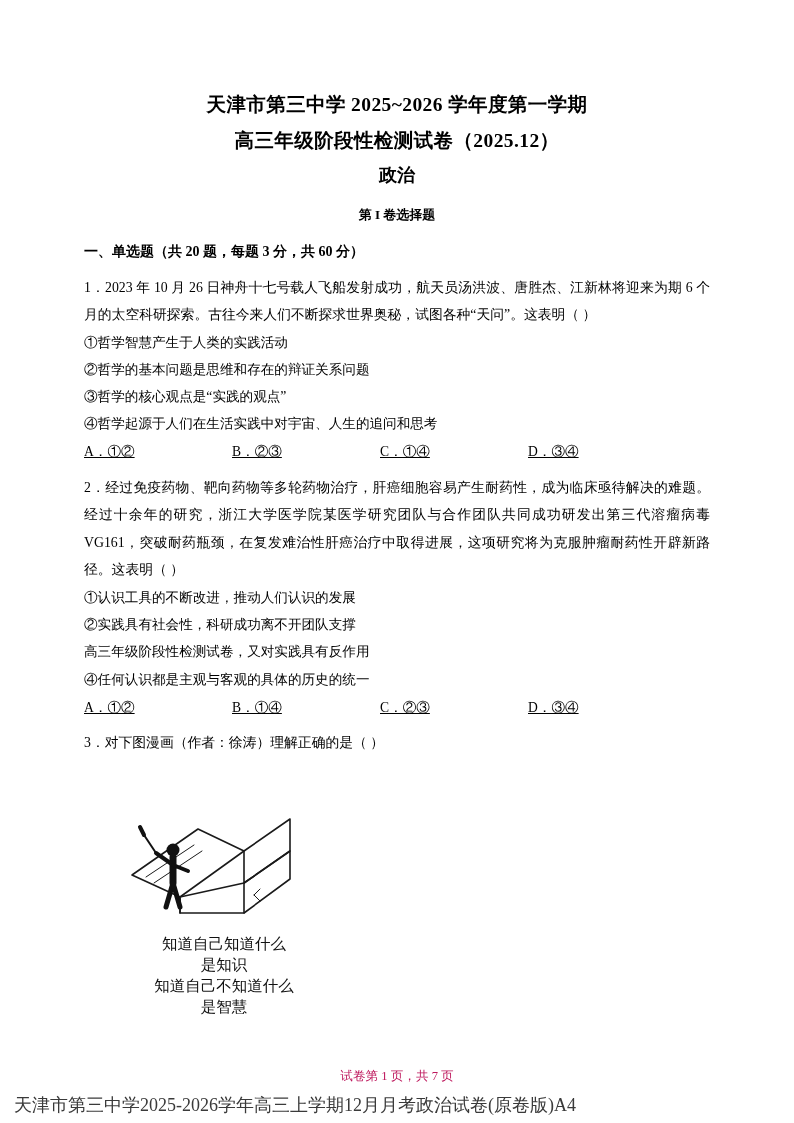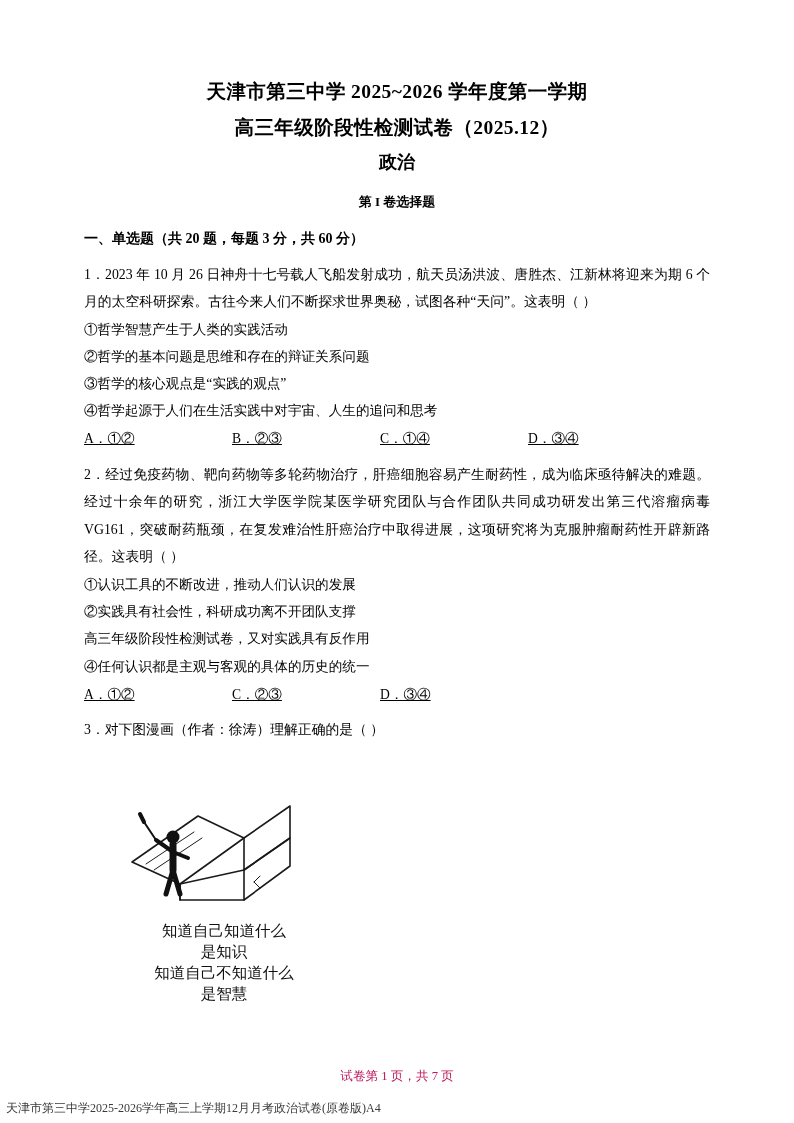--- a/index.html
+++ b/index.html
@@ -13,21 +13,21 @@
     font-family: "Liberation Serif", "DejaVu Serif", serif;
     color: #000000;
     position: relative;
     overflow: hidden;
   }
   .page {
     position: relative;
     width: 794px;
     height: 1123px;
     box-sizing: border-box;
-    padding: 0 84px;
+    padding: 13px 84px;
   }
   .title-block {
     padding-top: 74px;
     text-align: center;
   }
   .title-line {
     font-size: 19.5px;
     font-weight: bold;
     letter-spacing: 0.4px;
     line-height: 1.85;
@@ -93,23 +93,23 @@
     position: absolute;
     left: 0;
     right: 0;
     bottom: 38px;
     text-align: center;
     font-size: 12.6px;
     color: #be185d;
   }
   .footer-meta {
     position: absolute;
-    left: 4px;
+    left: 12px;
     bottom: 6px;
-    font-size: 12px;
+    font-size: 18px;
     color: #3a3a3a;
     padding-left: 2px;
   }
 </style>
 </head>
 <body>
 
 <div class="page">
 
   <div class="title-block">
@@ -136,20 +136,21 @@
   </div>
 
   <div class="q">
     <div class="q-stem">2．经过免疫药物、靶向药物等多轮药物治疗，肝癌细胞容易产生耐药性，成为临床亟待解决的难题。经过十余年的研究，浙江大学医学院某医学研究团队与合作团队共同成功研发出第三代溶瘤病毒 VG161，突破耐药瓶颈，在复发难治性肝癌治疗中取得进展，这项研究将为克服肿瘤耐药性开辟新路径。这表明（     ）</div>
     <div class="opt">①认识工具的不断改进，推动人们认识的发展</div>
     <div class="opt">②实践具有社会性，科研成功离不开团队支撑</div>
     <div class="opt">高三年级阶段性检测试卷，又对实践具有反作用</div>
     <div class="opt">④任何认识都是主观与客观的具体的历史的统一</div>
     <div class="choices">
       <span class="choice-a">A．①②</span>
+      <span class="choice-b">B．①④</span>
       <span class="choice-c">C．②③</span>
       <span class="choice-d">D．③④</span>
     </div>
   </div>
 
   <div class="q">
     <div class="q-stem">3．对下图漫画（作者：徐涛）理解正确的是（     ）</div>
 
     <div class="comic">
       <svg width="260" height="250" viewBox="0 0 260 250" xmlns="http://www.w3.org/2000/svg">

